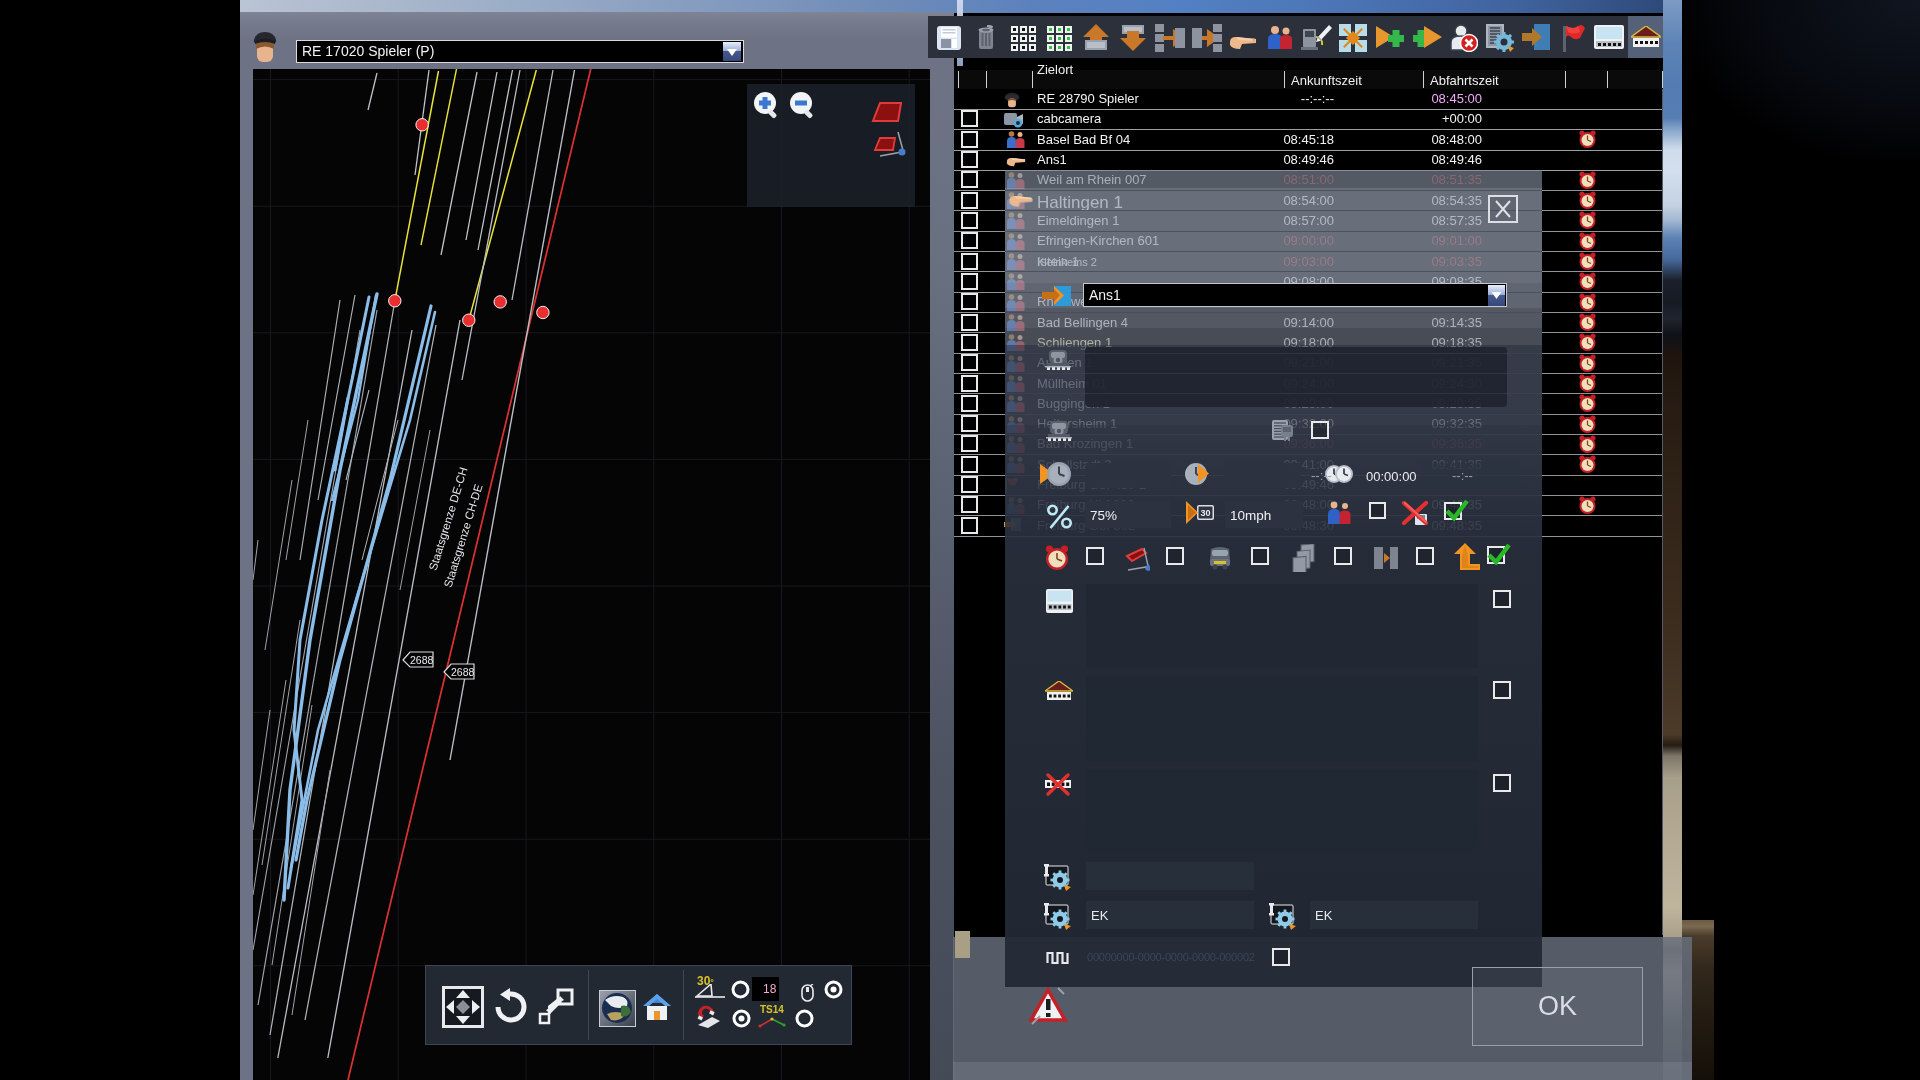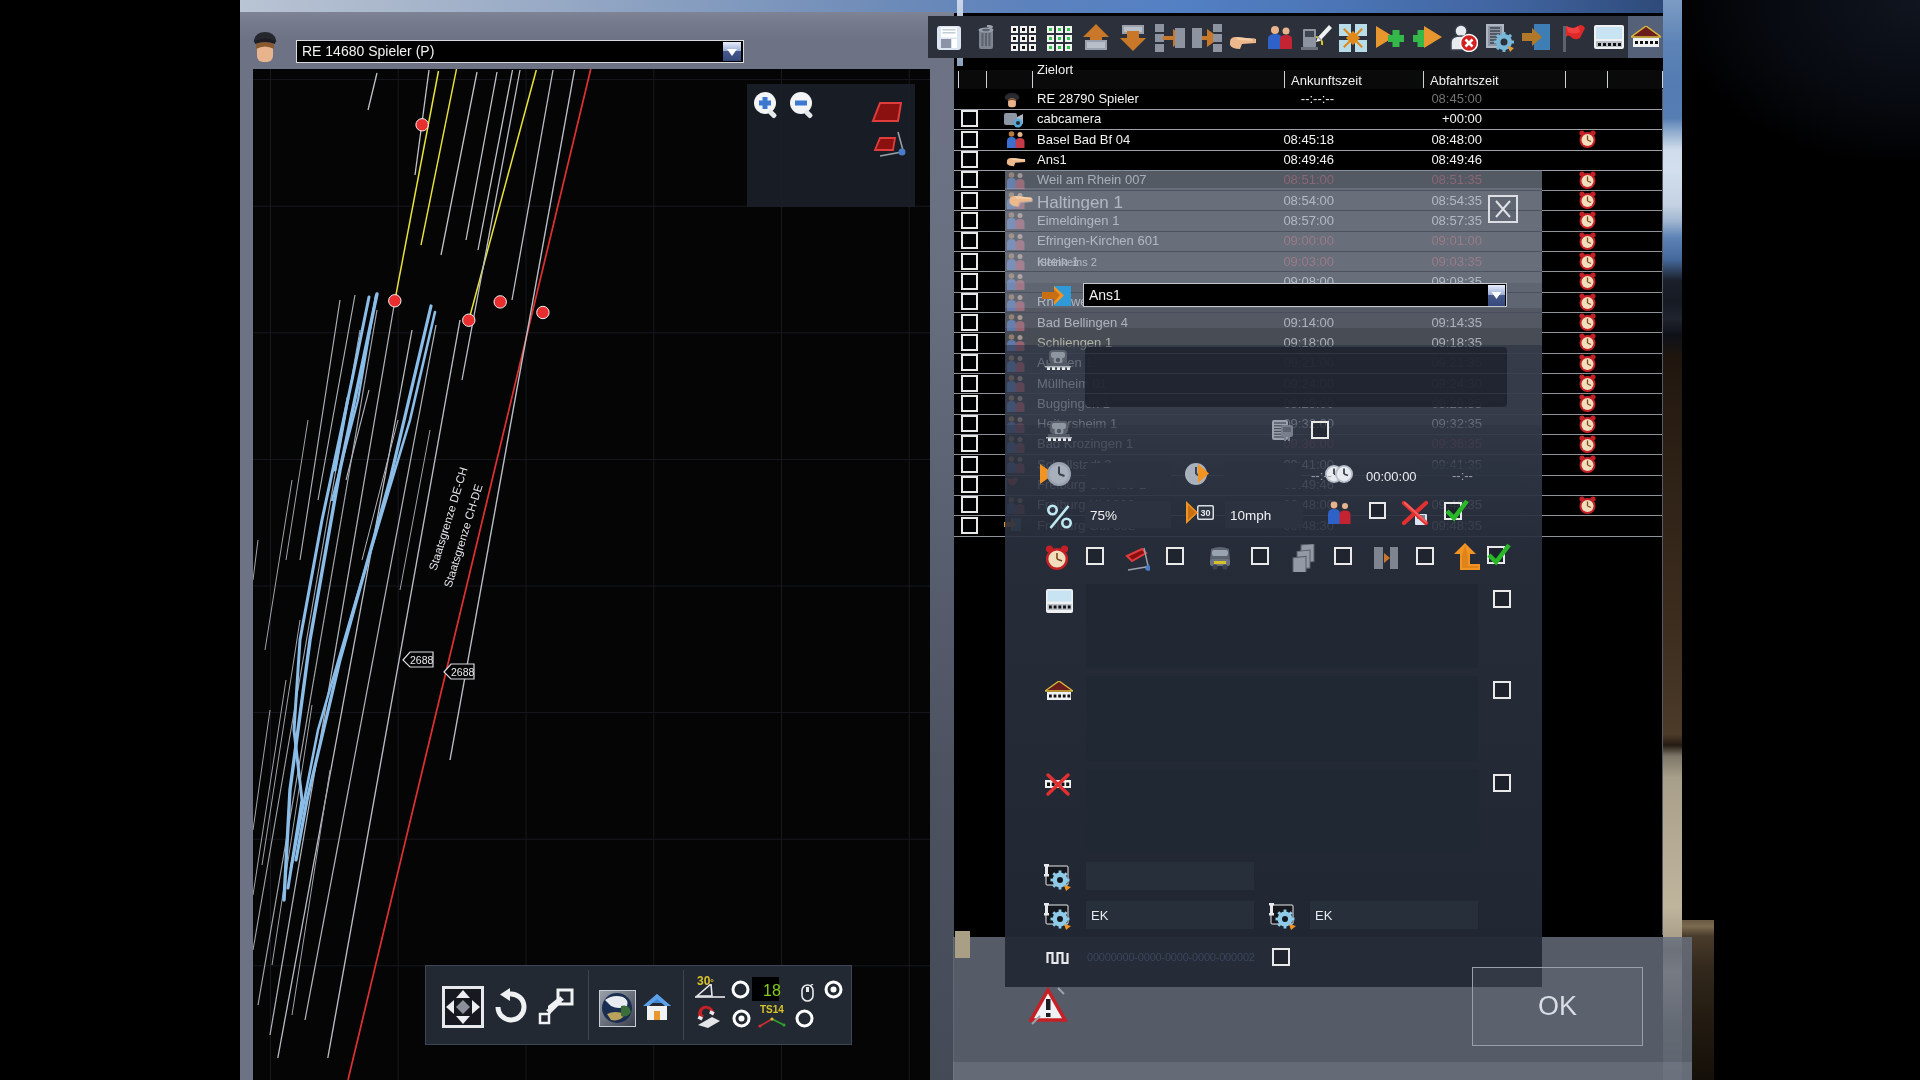--- a/index.html
+++ b/index.html
@@ -17,21 +17,21 @@
 <div class="a" style="left:253px;top:69px;width:677px;height:1011px;background:#050506"></div>
 <div class="a" style="left:930px;top:69px;width:24px;height:1011px;background:linear-gradient(180deg,#6d7384 0%,#687080 20%,#596070 45%,#4c5260 70%,#444a56 100%)"></div>
 <div class="a" style="left:957px;top:0;width:6px;height:66px;background:linear-gradient(180deg,#cfdaea 0%,#c2d0e4 40%,#aabdd8 70%,#93a9c6 100%);opacity:.95"></div>
 <svg class="a" style="left:251px;top:30px" width="28" height="34" viewBox="0 0 28 34">
 <rect x="6" y="12" width="16" height="20" rx="6" fill="#e8b48e"></rect>
 <path d="M5,14 Q14,9 23,14 L23,19 Q14,14 5,19 Z" fill="#8a5a30"></path>
 <path d="M3,10 Q5,2 14,2 Q23,2 25,10 Q26,13 23,13 Q14,9 5,13 Q2,13 3,10 Z" fill="#26272e"></path>
 <path d="M4,11 Q14,6 24,11 L24,14 Q14,10 4,14 Z" fill="#1c1d23"></path>
 </svg>
 <div class="a" style="left:296px;top:40px;width:448px;height:23px;background:#000;border:1px solid #d9dade"></div>
-<div class="txt" style="left:302px;top:43px;font-size:14px;color:#f2f2f2">RE 14680 Spieler (P)</div>
+<div class="txt" style="left:302px;top:43px;font-size:14px;color:#f2f2f2">RE 17020 Spieler (P)</div>
 <div class="a" style="left:723px;top:42px;width:18px;height:19px;background:linear-gradient(180deg,#e8eefb 0%,#9db0d8 45%,#47598c 50%,#35487c 100%)"></div>
 <svg class="a" style="left:723px;top:42px" width="18" height="19">
     <polygon points="4,7 14,7 9,14" fill="#fff"></polygon>
   </svg>
 <svg class="a" style="left:253px;top:69px" width="677" height="1011" viewBox="253 69 677 1011">
     <g stroke="#17191f" stroke-width="1">
       <line x1="270.5" y1="69" x2="270.5" y2="1080"></line>
       <line x1="398.2" y1="69" x2="398.2" y2="1080"></line>
       <line x1="526.0" y1="69" x2="526.0" y2="1080"></line>
       <line x1="653.8" y1="69" x2="653.8" y2="1080"></line>
@@ -161,21 +161,21 @@
     <circle cx="9.5" cy="9.5" r="3" fill="#fff"></circle>
   </svg>
 <svg class="a" style="left:732px;top:1009px" width="19.0" height="19.0">
     <circle cx="9.5" cy="9.5" r="7.5" fill="none" stroke="#fff" stroke-width="3"></circle>
     <circle cx="9.5" cy="9.5" r="3" fill="#fff"></circle>
   </svg>
 <svg class="a" style="left:795px;top:1009px" width="19.0" height="19.0">
     <circle cx="9.5" cy="9.5" r="7.5" fill="none" stroke="#fff" stroke-width="3"></circle>
   </svg>
 <div class="a" style="left:752px;top:977px;width:27px;height:24px;background:#000"></div>
-<div class="txt" style="left:763px;top:982px;font-size:16px;color:#84cc16">18</div>
+<div class="txt" style="left:763px;top:982px;font-size:12px;color:#f9a8d4">18</div>
 <svg class="a" style="left:801px;top:984px" width="13" height="18" viewBox="0 0 13 18">
 <rect x="1" y="1" width="11" height="16" rx="5.5" fill="none" stroke="#e8e9ec" stroke-width="1.6"></rect>
 <rect x="5" y="3" width="3" height="5" fill="#e8e9ec"></rect>
     <line x1="9" y1="2" x2="12" y2="0" stroke="#e8e9ec" stroke-width="1.4"></line>
   </svg>
 <svg class="a" style="left:696px;top:1005px" width="26" height="24" viewBox="0 0 26 24">
 <polygon points="2,20 16,12 24,16 12,23" fill="#e3e5e9"></polygon>
 <path d="M4 14 A 8 8 0 1 1 18 10 L 14 8 A 4 4 0 1 0 8 11 Z" fill="#c42026"></path>
 <rect x="2.5" y="11" width="4.5" height="3.5" fill="#e8e9ec" transform="rotate(28 4 12)"></rect>
 <rect x="14" y="6" width="4.5" height="3.5" fill="#e8e9ec" transform="rotate(28 16 7)"></rect>
@@ -382,21 +382,21 @@
 <div class="a" style="left:1423px;top:71px;width:1px;height:17px;background:#cfd2d6"></div>
 <div class="a" style="left:1565px;top:71px;width:1px;height:17px;background:#cfd2d6"></div>
 <div class="a" style="left:1607px;top:71px;width:1px;height:17px;background:#cfd2d6"></div>
 <div class="a" style="left:1662px;top:71px;width:1px;height:17px;background:#cfd2d6"></div>
 <div class="txt" style="left:1037px;top:62px;font-size:13px;color:#f0f0f0">Zielort</div>
 <div class="txt" style="left:1291px;top:73px;font-size:13px;color:#f0f0f0">Ankunftszeit</div>
 <div class="txt" style="left:1430px;top:73px;font-size:13px;color:#f0f0f0">Abfahrtszeit</div>
 <div class="a" style="left:954px;top:108.8px;width:709px;height:1px;background:#9b9fa6"></div>
 <div class="txt" style="left:1037px;top:91.0px;font-size:13px;color:#f2f2f2">RE 28790 Spieler</div>
 <div class="txt" style="left:1334px;top:91.0px;font-size:13px;color:#f2f2f2;transform:translateX(-100%)">--:--:--</div>
-<div class="txt" style="left:1482px;top:91.0px;font-size:13px;color:#737373;transform:translateX(-100%)">08:45:00</div>
+<div class="txt" style="left:1482px;top:91.0px;font-size:13px;color:#f0abfc;transform:translateX(-100%)">08:45:00</div>
 <svg class="a" style="left:1001px;top:90px" width="22" height="19" viewBox="0 0 30 34">
     <ellipse cx="15" cy="13" rx="13" ry="8" fill="#23242a"></ellipse>
     <path d="M2,13 Q15,2 28,13 L26,17 Q15,11 4,17 Z" fill="#2b2c33"></path>
     <rect x="8" y="15" width="14" height="16" rx="5" fill="#e8b48e"></rect>
     <path d="M8,17 Q15,13 22,17 L22,20 Q15,16 8,20 Z" fill="#7a4a28"></path>
   </svg>
 <div class="a" style="left:954px;top:129.1px;width:709px;height:1px;background:#9b9fa6"></div>
 <div class="txt" style="left:1037px;top:111.3px;font-size:13px;color:#f2f2f2">cabcamera</div>
 <div class="txt" style="left:1482px;top:111.3px;font-size:13px;color:#f2f2f2;transform:translateX(-100%)">+00:00</div>
 <div class="cb" style="left:961px;top:110.3px;width:17px;height:17px"></div>

